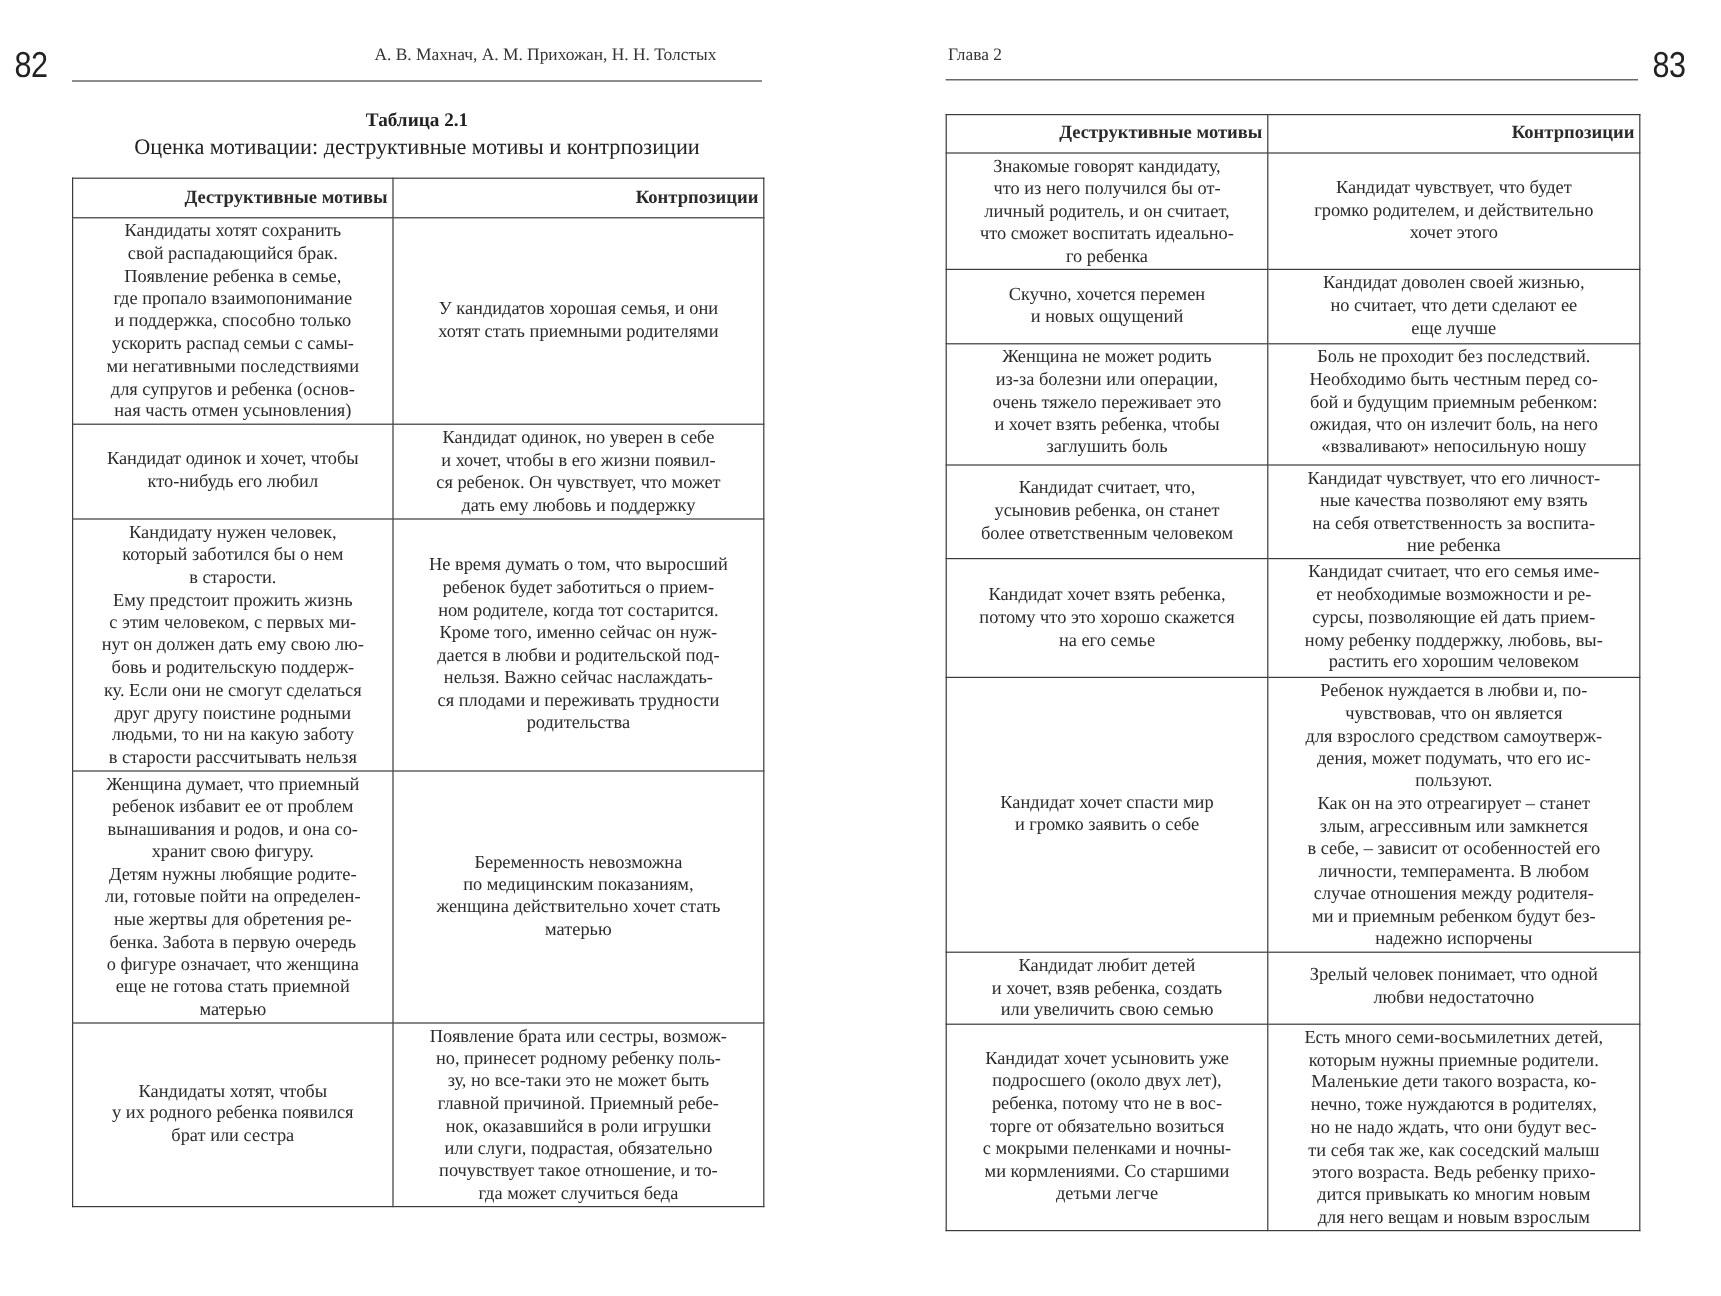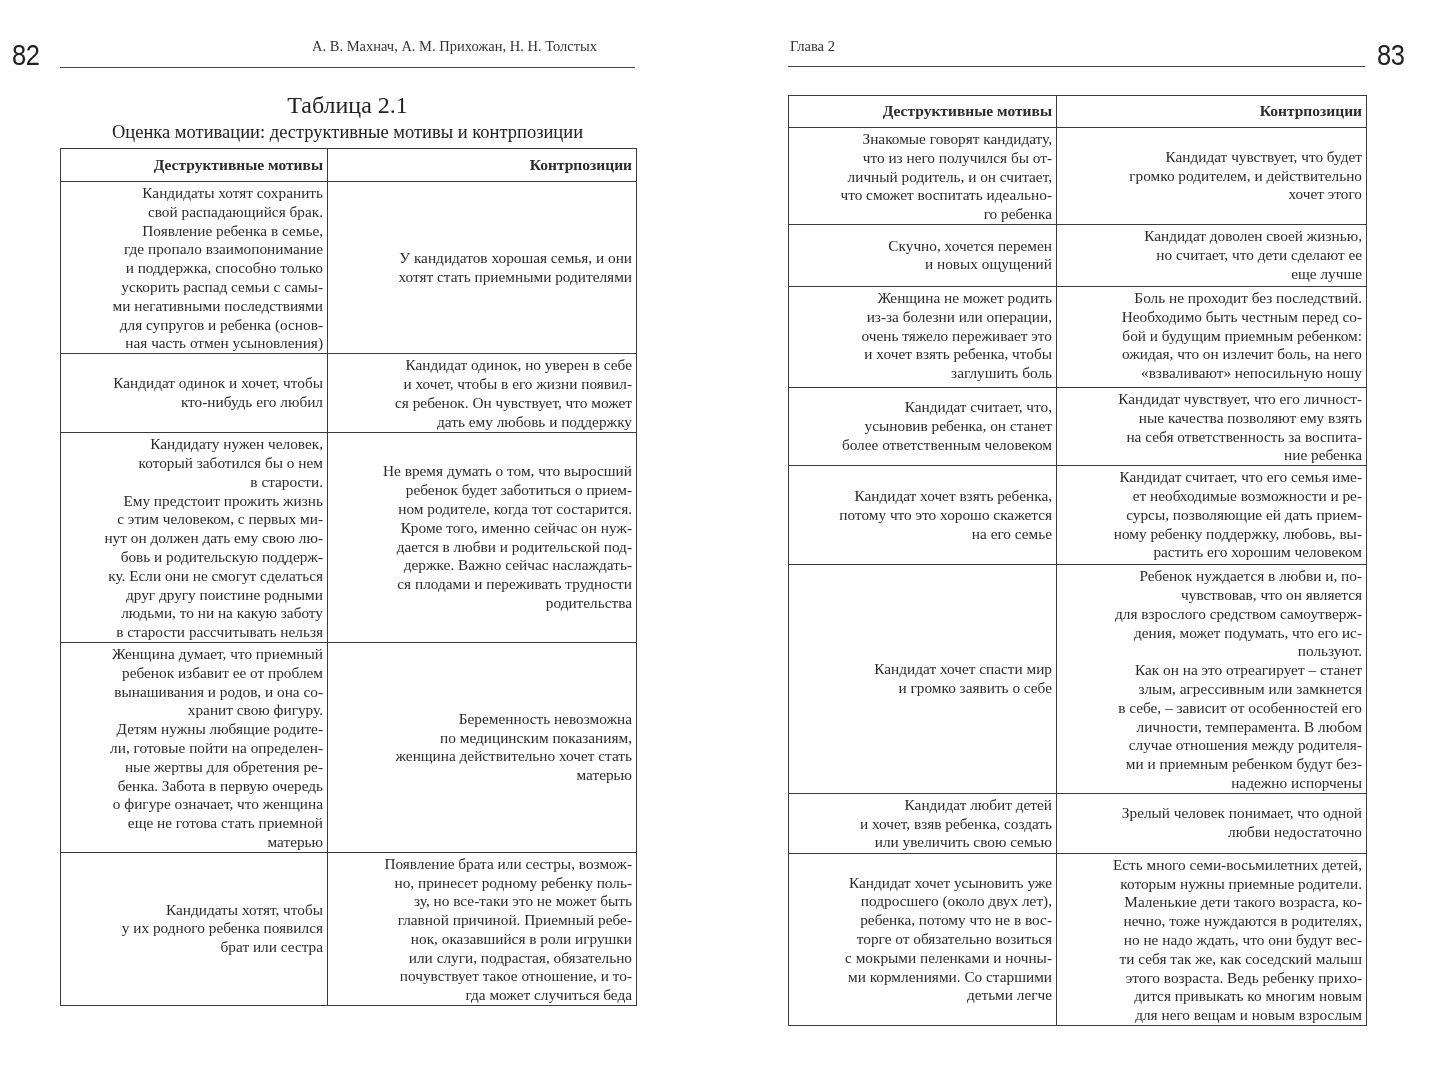--- a/index.html
+++ b/index.html
@@ -5,24 +5,24 @@
   * { box-sizing: border-box; margin: 0; padding: 0; }
   html, body { width: 1434px; height: 1080px; background: #ffffff; overflow: hidden; }
   body { position: relative; font-family: "DejaVu Serif", "Liberation Serif", serif; color: #2a2a2a; }
   .page { position: absolute; top: 0; height: 872px; }
   #page-left { left: 0; width: 700px; }
   #page-right { left: 720px; width: 714px; }
   .page-num { position: absolute; font-family: "Liberation Sans", "DejaVu Sans", sans-serif; font-size: 30px; color: #222; letter-spacing: -0.5px; transform: scaleX(0.85); }
   .running-head { position: absolute; font-family: "Liberation Serif", serif; font-size: 14.5px; color: #333; }
   .rule { position: absolute; height: 0; border-top: 1.5px solid #444; }
   .table-title { position: absolute; text-align: center; font-family: "Liberation Serif", serif; color: #222; }
-  .table-title .t1 { font-size: 24px; font-weight: normal; display: block; }
+  .table-title .t1 { font-size: 16px; font-weight: bold; display: block; }
   .table-title .t2 { font-size: 18.5px; display: block; margin-top: 3px; }
   table.doc { position: absolute; border-collapse: collapse; table-layout: fixed; font-family: "Liberation Serif", serif; font-size: 15.3px; line-height: 18.8px; color: #2b2b2b; }
-  table.doc td, table.doc th { border: 1.4px solid #3a3a3a; vertical-align: middle; padding: 0 4px 0 4px; text-align: right; white-space: pre-line; }
+  table.doc td, table.doc th { border: 1.4px solid #3a3a3a; vertical-align: middle; padding: 0 4px 0 4px; text-align: center; white-space: pre-line; }
   table.doc th { font-weight: bold; text-align: right; font-size: 15.5px; }
   table.doc td.top { vertical-align: top; padding-top: 2px; }
 </style>
 </head>
 <body>
 
 <div class="page" id="page-left">
   <div class="page-num" style="left:12px; top:38px; transform-origin:left top;">82</div>
   <div class="running-head" style="left:312px; top:38px;">А. В. Махнач, А. М. Прихожан, Н. Н. Толстых</div>
   <div class="rule" style="left:60px; top:67px; width:575px;"></div>
@@ -73,21 +73,21 @@
 бовь и родительскую поддерж-
 ку. Если они не смогут сделаться
 друг другу поистине родными
 людьми, то ни на какую заботу
 в старости рассчитывать нельзя</td>
       <td>Не время думать о том, что выросший
 ребенок будет заботиться о прием-
 ном родителе, когда тот состарится.
 Кроме того, именно сейчас он нуж-
 дается в любви и родительской под-
-держке. Важно сейчас наслаждать-
+нельзя. Важно сейчас наслаждать-
 ся плодами и переживать трудности
 родительства</td>
     </tr>
     <tr style="height:208px">
       <td class="top">Женщина думает, что приемный
 ребенок избавит ее от проблем
 вынашивания и родов, и она со-
 хранит свою фигуру.
 Детям нужны любящие родите-
 ли, готовые пойти на определен-

